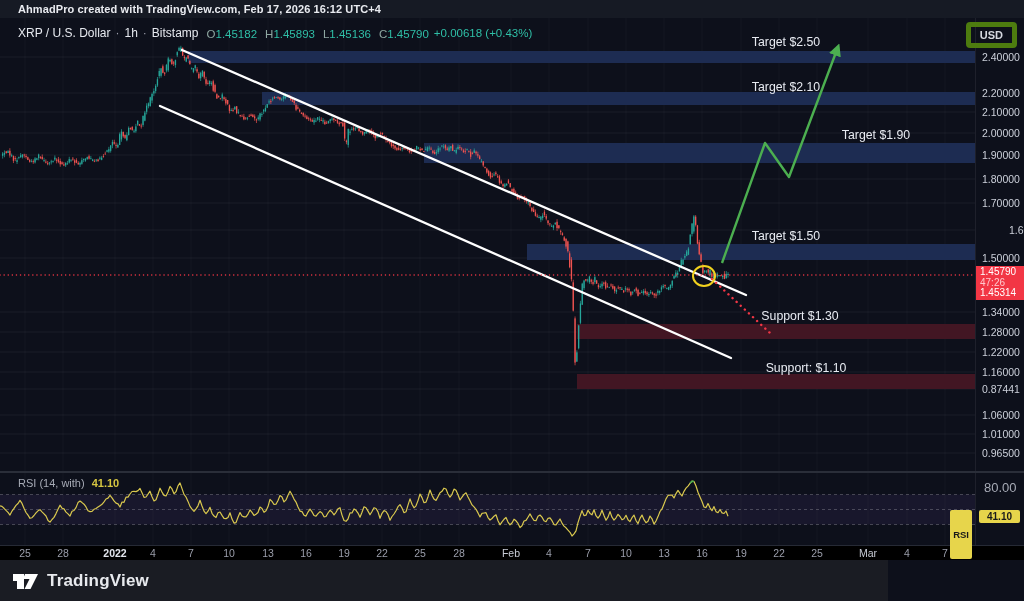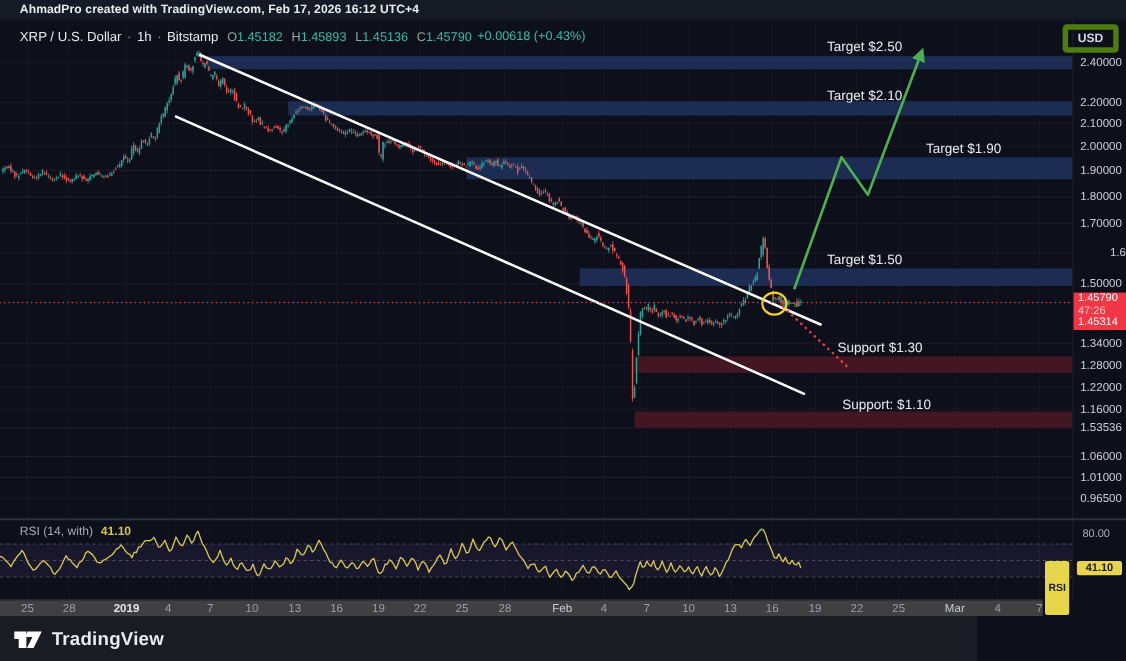--- a/index.html
+++ b/index.html
@@ -22,24 +22,24 @@
        font-size:9.5px;font-weight:bold;padding:19px 3px;border-radius:2px;z-index:5;}
   .sep-line{position:absolute;left:0;top:471px;width:1024px;height:2px;background:#2a2e39;z-index:6;}
   .axis-col{position:absolute;left:975px;top:18px;width:49px;height:527px;background:#0d101b;
         border-left:1px solid rgba(255,255,255,0.07);z-index:4;}
   .usd-btn{position:absolute;top:4px;right:7px;background:transparent;border:5px solid #4d7c0f;
         border-radius:4px;color:#d6d9e0;font-size:11px;font-weight:bold;padding:2px 9px;cursor:pointer;}
   .ptick{position:absolute;left:6px;color:#ccd0da;font-size:10.5px;line-height:12px;}
   .price-badge{position:absolute;left:0;top:248px;width:49px;background:#f23645;color:#fff;
         font-size:10px;text-align:left;padding:1px 0 1px 4px;line-height:10.5px;z-index:7;}
   .price-badge .cd{color:#ffc9ce;}
-  .rsi-axis-label{position:absolute;left:8px;top:462px;color:#a6aab5;font-size:10px;}
+  .rsi-axis-label{position:absolute;left:8px;top:462px;color:#a6aab5;font-size:13px;}
   .rsi-value-badge{position:absolute;left:3px;top:492px;background:#e7d54b;color:#1a1a1a;
         font-size:10px;font-weight:bold;padding:1px 8px;border-radius:2px;}
-  .time-axis{position:absolute;left:0;top:545px;width:948px;height:15px;background:#404040;
+  .time-axis{position:absolute;left:0;top:545px;width:1024px;height:15px;background:#000000;
         border-top:1px solid #262a35;z-index:4;}
   .ttick{position:absolute;top:1px;transform:translateX(-50%);color:#9b9eab;font-size:10.5px;}
   .ttick.bold{color:#e2e5ec;font-weight:bold;}
   .ttick.month{color:#c7cbd5;}
   .footer{position:absolute;left:0;top:560px;width:888px;height:41px;background:#1a1c23;
         display:flex;align-items:center;padding-left:12px;gap:8px;}
   .tv-text{color:#e8eaee;font-size:17px;font-weight:bold;letter-spacing:.2px;}
 </style>
 </head>
 <body>
@@ -964,38 +964,38 @@
         <div class="ptick" style="top: 109px;">2.00000</div>
         <div class="ptick" style="top: 131px;">1.90000</div>
         <div class="ptick" style="top: 155px;">1.80000</div>
         <div class="ptick" style="top: 179px;">1.70000</div>
         <div class="ptick" style="top: 206px; margin-left: 27px;">1.60000</div>
         <div class="ptick" style="top: 234px;">1.50000</div>
         <div class="ptick" style="top: 288px;">1.34000</div>
         <div class="ptick" style="top: 308px;">1.28000</div>
         <div class="ptick" style="top: 328px;">1.22000</div>
         <div class="ptick" style="top: 348px;">1.16000</div>
-        <div class="ptick" style="top: 365px;">1.53536</div>
+        <div class="ptick" style="top: 365px;">0.87441</div>
         <div class="ptick" style="top: 391px;">1.06000</div>
         <div class="ptick" style="top: 410px;">1.01000</div>
         <div class="ptick" style="top: 429px;">0.96500</div>
       </div>
     <div class="price-badge">
       <div>1.45790</div>
       <div class="cd">47:26</div>
       <div>1.45314</div>
     </div>
     <div class="rsi-axis-label">80.00</div>
     <div class="rsi-value-badge">41.10</div>
   </div>
 
   <div class="time-axis" id="time-axis">
       <div class="ttick" style="left: 25px;">25</div>
       <div class="ttick" style="left: 63px;">28</div>
-      <div class="ttick bold" style="left: 115px;">2019</div>
+      <div class="ttick bold" style="left: 115px;">2022</div>
       <div class="ttick" style="left: 153px;">4</div>
       <div class="ttick" style="left: 191px;">7</div>
       <div class="ttick" style="left: 229px;">10</div>
       <div class="ttick" style="left: 268px;">13</div>
       <div class="ttick" style="left: 306px;">16</div>
       <div class="ttick" style="left: 344px;">19</div>
       <div class="ttick" style="left: 382px;">22</div>
       <div class="ttick" style="left: 420px;">25</div>
       <div class="ttick" style="left: 459px;">28</div>
       <div class="ttick month" style="left: 511px;">Feb</div>

